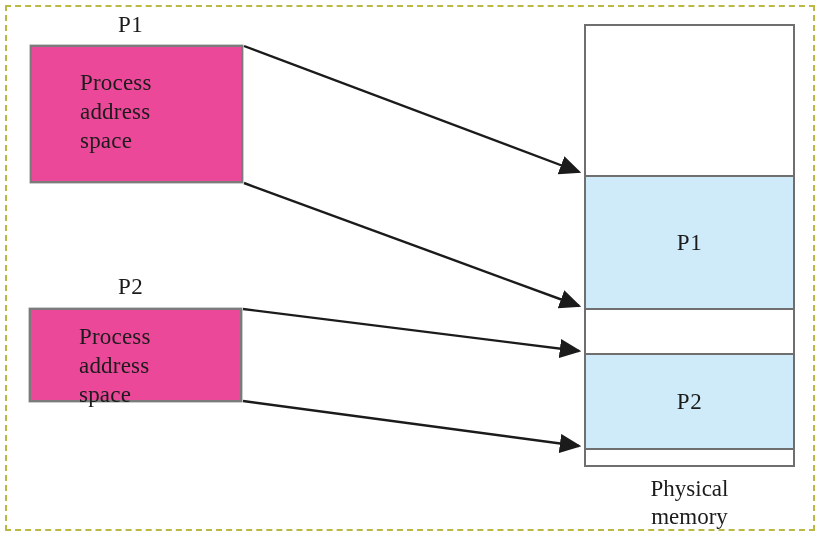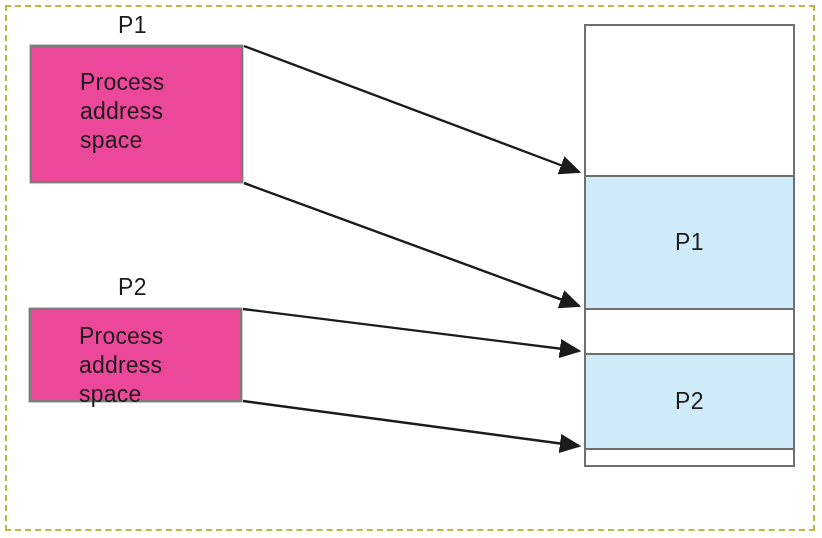--- a/index.html
+++ b/index.html
@@ -6,21 +6,21 @@
     margin: 0;
     padding: 0;
     background: #ffffff;
   }
   #canvas {
     position: relative;
     width: 822px;
     height: 538px;
     background: #ffffff;
     overflow: hidden;
-    font-family: Liberation Sans, sans-serif;
+    font-family: Liberation Serif, serif;
   }
   
   #dashed-frame {
     position: absolute;
     left: 5px;
     top: 5px;
     width: 810px;
     height: 526px;
     border: 2px dashed #b9b944;
     box-sizing: border-box;
@@ -140,20 +140,22 @@
     <div class="mem-divider" style="top:327px;"></div>
     <div class="mem-seg filled" style="top:329px; height:93px;">
       <span class="mem-seg-label">P2</span>
     </div>
     <div class="mem-divider" style="top:422px;"></div>
     <div class="mem-seg" style="top:424px; height:15px;">
       <span class="mem-seg-label"></span>
     </div>
   </div>
 
+  <div id="mem-caption">Physical
+memory</div>
 
   <svg id="arrows" viewBox="0 0 822 538">
     <defs>
       <marker id="arrowhead" markerWidth="9" markerHeight="8" refX="8" refY="4" orient="auto" markerUnits="strokeWidth">
         <path d="M0,0 L9,4 L0,8 z" fill="#1b1b1b"></path>
       </marker>
     </defs>
     <line x1="244" y1="46" x2="579" y2="172" stroke="#1b1b1b" stroke-width="2.4" marker-end="url(#arrowhead)"></line>
     <line x1="244" y1="183" x2="579" y2="306" stroke="#1b1b1b" stroke-width="2.4" marker-end="url(#arrowhead)"></line>
     <line x1="243" y1="309" x2="579" y2="351" stroke="#1b1b1b" stroke-width="2.4" marker-end="url(#arrowhead)"></line>

